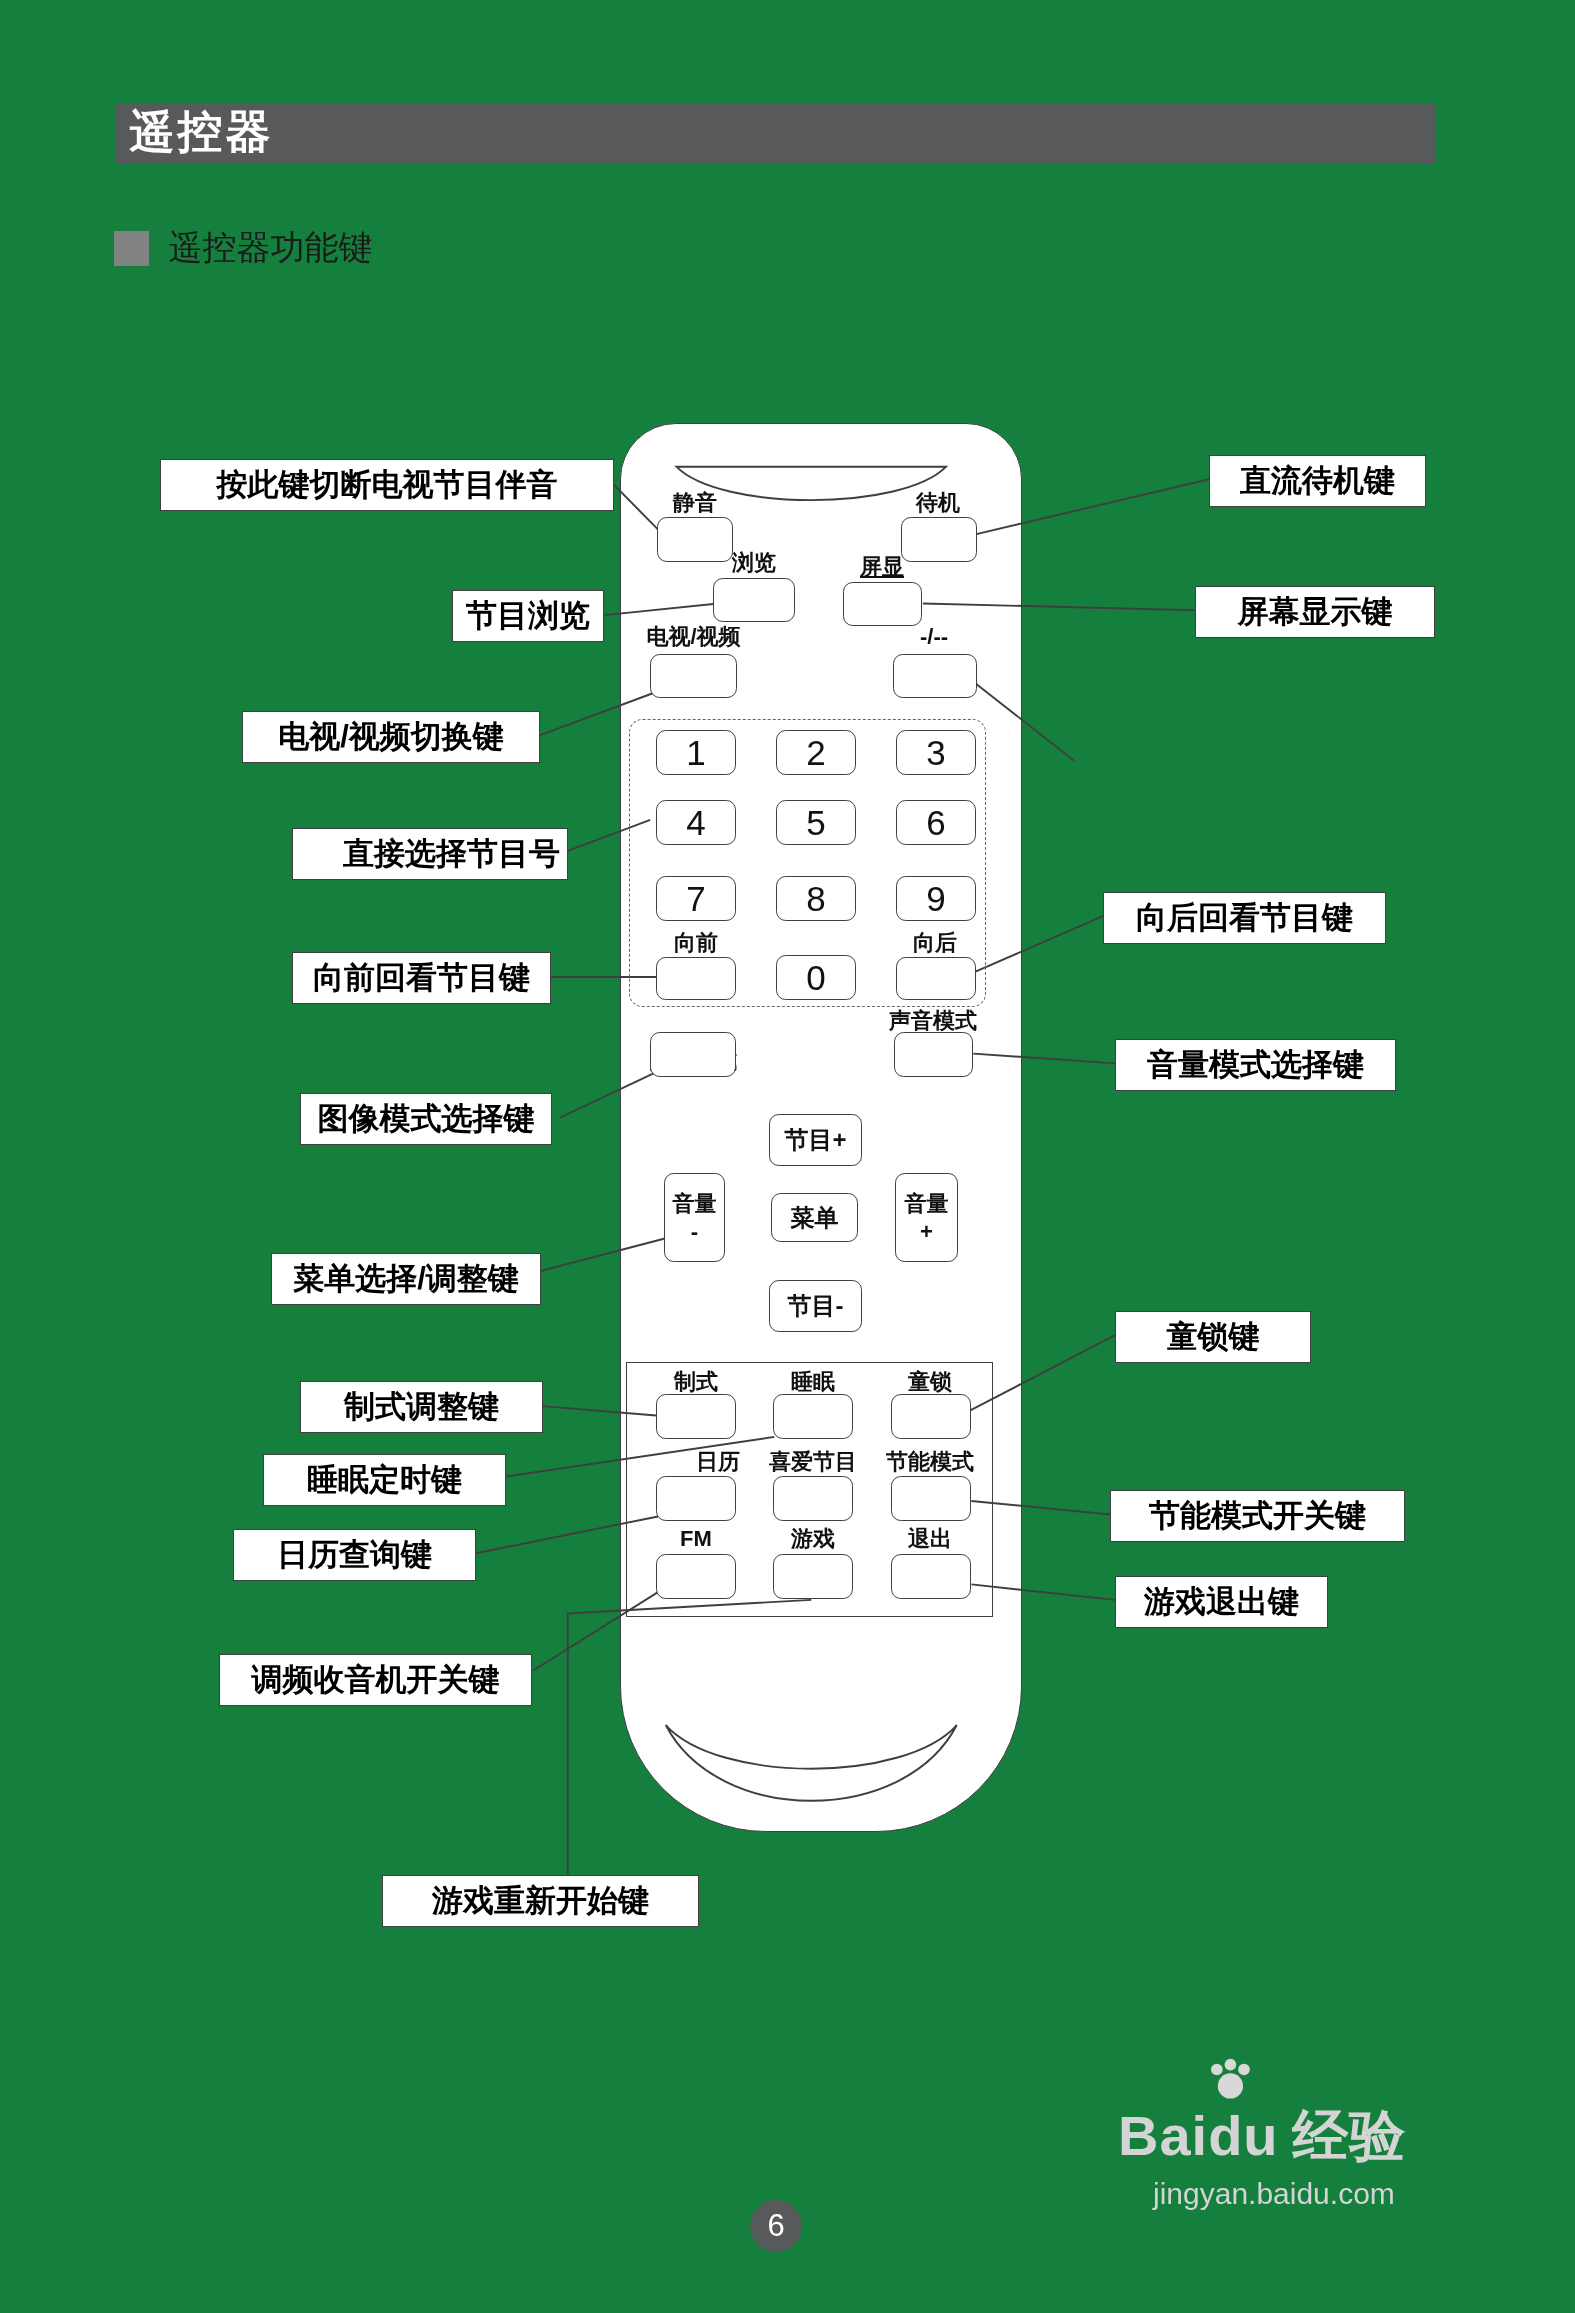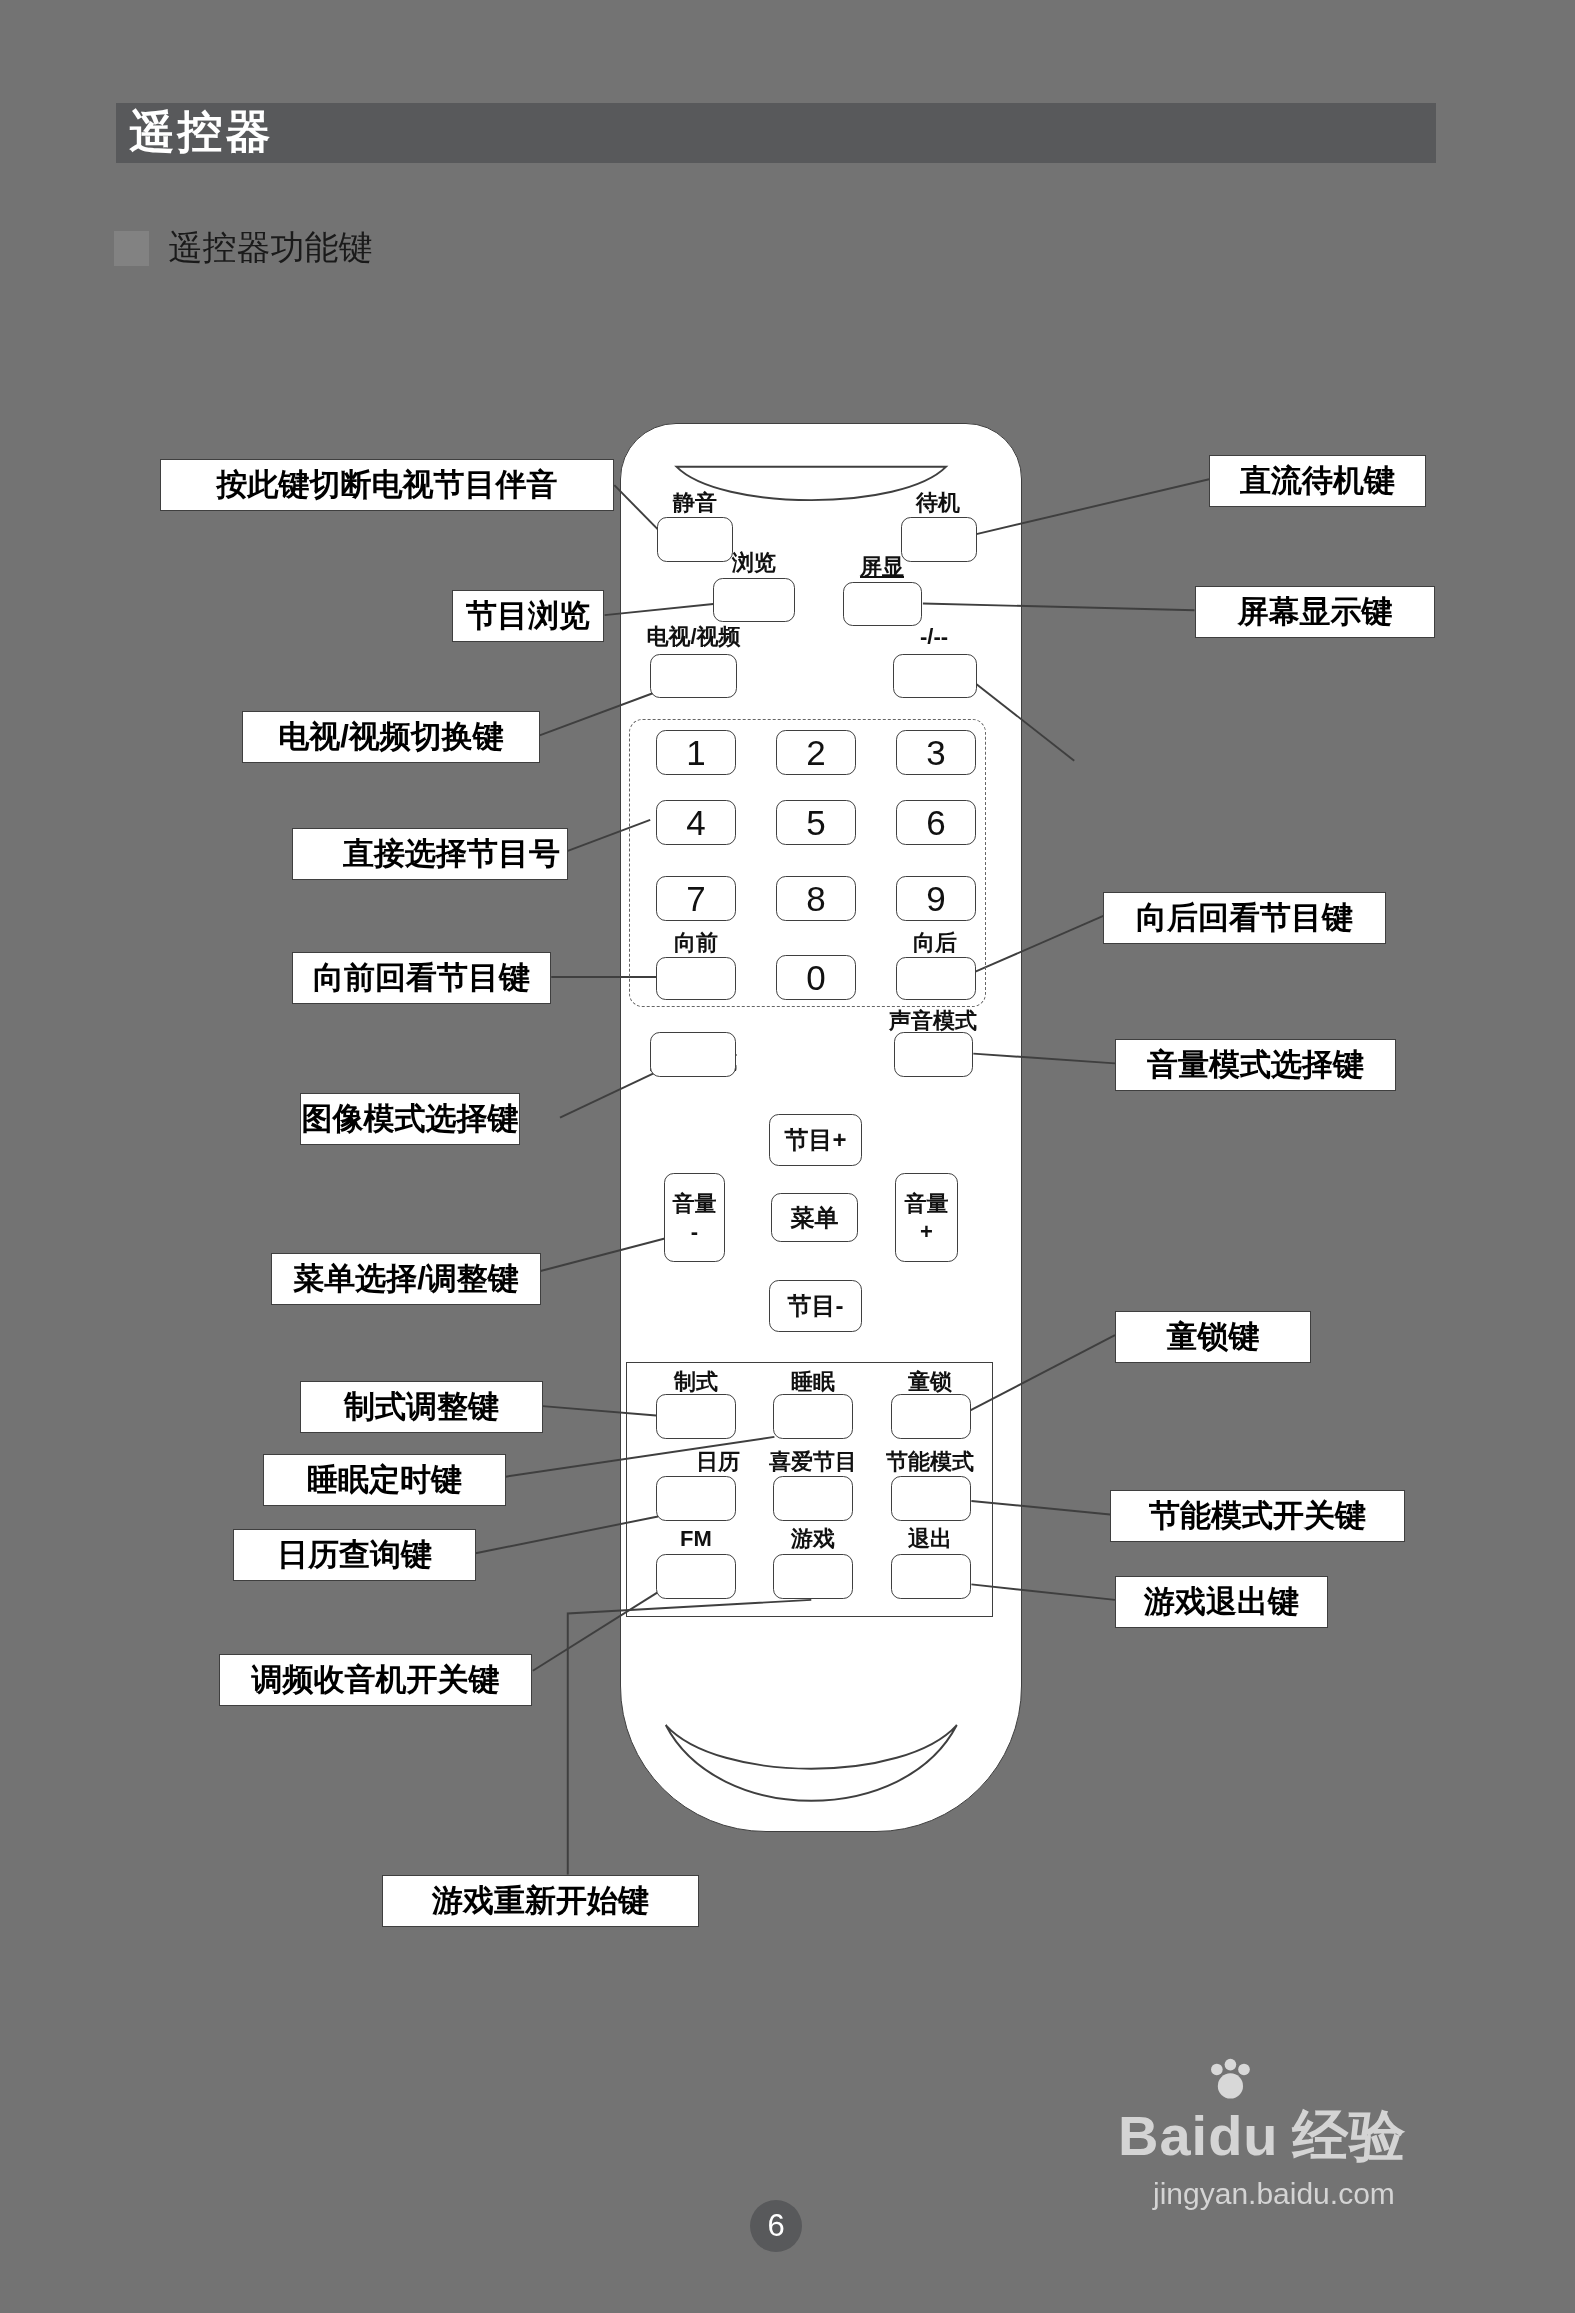--- a/index.html
+++ b/index.html
@@ -1,18 +1,18 @@
 <!DOCTYPE html>
 <html><head>
 <meta charset="utf-8">
 <style>
   * { margin:0; padding:0; box-sizing:border-box; }
   html,body { background:#ffffff; }
   body { font-family:"Liberation Sans","DejaVu Sans",sans-serif; }
-  .page { position:relative; width:1576px; height:2313px; background:#737373; overflow:hidden; }
+  .page { position:relative; width:1576px; height:2313px; background:#15803d; overflow:hidden; }
 
   .header-bar { position:absolute; left:116px; top:103px; width:1320px; height:60px;
     background:#58595b; color:#fff; font-size:45px; font-weight:bold; line-height:58px;
     padding-left:13.6px; letter-spacing:2.9px; }
 
   .section-head { position:absolute; left:114px; top:225px; display:flex; align-items:center; gap:19.4px; }
   .bullet { width:35px; height:35px; background:#828282; display:inline-block; }
   .section-title { font-size:34px; color:#1a1a1a; }
 
   .remote { position:absolute; left:620px; top:423px; width:402px; height:1409px;
@@ -170,21 +170,21 @@
   <div class="klabel" style="left:872px;top:1525px;width:116px;">退出</div>
   <div class="btn" style="left:656px;top:1554px;width:80px;height:45px;"></div>
   <div class="btn" style="left:773px;top:1554px;width:80px;height:45px;"></div>
   <div class="btn" style="left:891px;top:1554px;width:80px;height:45px;"></div>
 
   <div class="callout" style="left:160px;top:459px;width:454px;">按此键切断电视节目伴音</div>
   <div class="callout" style="left:452px;top:590px;width:152px;">节目浏览</div>
   <div class="callout" style="left:242px;top:711px;width:298px;">电视/视频切换键</div>
   <div class="callout" style="left:292px;top:828px;width:276px;padding-left:43px;">直接选择节目号</div>
   <div class="callout" style="left:292px;top:952px;width:259px;">向前回看节目键</div>
-  <div class="callout" style="left:300px;top:1093px;width:220px;">图像模式选择键</div>
+  <div class="callout" style="left:300px;top:1093px;width:252px;">图像模式选择键</div>
   <div class="callout" style="left:271px;top:1253px;width:270px;">菜单选择/调整键</div>
   <div class="callout" style="left:300px;top:1381px;width:243px;">制式调整键</div>
   <div class="callout" style="left:263px;top:1454px;width:243px;">睡眠定时键</div>
   <div class="callout" style="left:233px;top:1529px;width:243px;">日历查询键</div>
   <div class="callout" style="left:219px;top:1654px;width:313px;">调频收音机开关键</div>
   <div class="callout" style="left:382px;top:1875px;width:317px;">游戏重新开始键</div>
 
   <div class="callout" style="left:1209px;top:455px;width:217px;">直流待机键</div>
   <div class="callout" style="left:1195px;top:586px;width:240px;">屏幕显示键</div>
   <div class="callout" style="left:1103px;top:892px;width:283px;">向后回看节目键</div>

